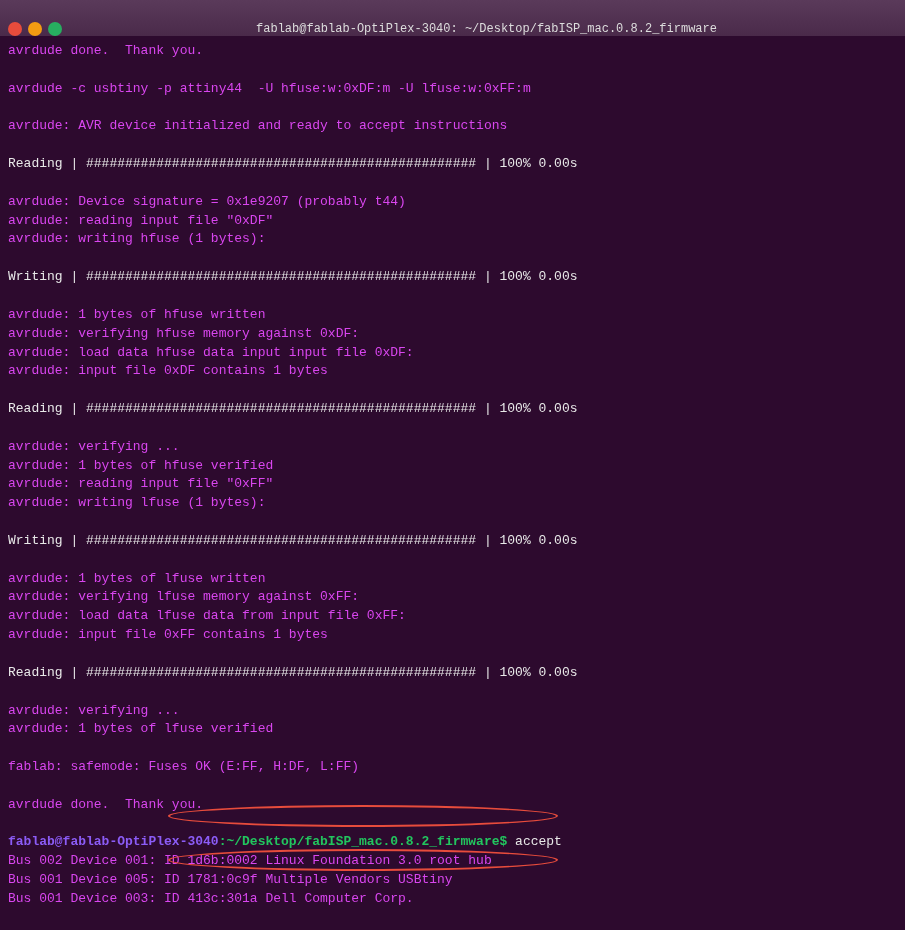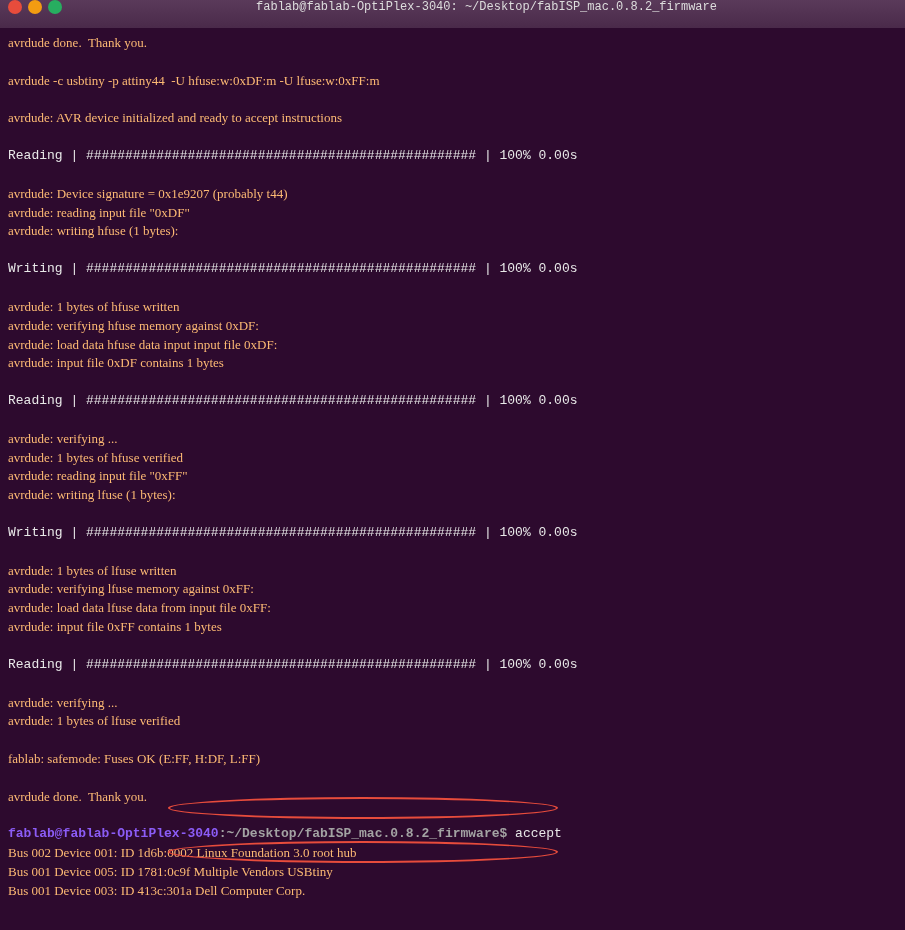--- a/index.html
+++ b/index.html
@@ -18,23 +18,23 @@
 
     .window {
       width: 905px;
       height: 930px;
       display: flex;
       flex-direction: column;
     }
 
     .titlebar {
       background: linear-gradient(to bottom, #5a3a5a, #4a2a4a);
-      height: 28px;
+      height: 36px;
       display: flex;
-      align-items: flex-start;
+      align-items: flex-end;
       padding: 0 8px;
       gap: 6px;
       flex-shrink: 0;
     }
 
     .titlebar-btn {
       width: 14px;
       height: 14px;
       border-radius: 50%;
       border: none;
@@ -65,21 +65,21 @@
 
     .line {
       white-space: pre;
       display: block;
     }
 
     .line-empty {
       height: 1.45em;
       display: block;
     }
-    .white { color: #fdba74; font-family: Liberation Serif, serif; }
+    .white { color: #d946ef; }
 
     .lines-wrapper {
       position: relative;
     }
 
     .oval {
       position: absolute;
       border: 2.5px solid #e74c3c;
       border-radius: 50%;
       pointer-events: none;
@@ -137,21 +137,21 @@
         <div class="line-empty"></div>
         <div class="line" style="color: rgb(232, 232, 232);">Reading | ################################################## | 100% 0.00s</div>
         <div class="line-empty"></div>
         <div class="line white">avrdude: verifying ...</div>
         <div class="line white">avrdude: 1 bytes of lfuse verified</div>
         <div class="line-empty"></div>
         <div class="line white">fablab: safemode: Fuses OK (E:FF, H:DF, L:FF)</div>
         <div class="line-empty"></div>
         <div class="line white">avrdude done.  Thank you.</div>
         <div class="line-empty"></div>
-        <div class="line"><span style="color: #8b5cf6; font-weight: bold;">fablab@fablab-OptiPlex-3040</span><span style="color: #a3a3a3; font-weight: bold;">:~/Desktop/fabISP_mac.0.8.2_firmware$</span><span style="color: rgb(232, 232, 232);"> accept</span></div>
+        <div class="line"><span style="color: #8b5cf6; font-weight: bold;">fablab@fablab-OptiPlex-3040</span><span style="color: #22c55e; font-weight: bold;">:~/Desktop/fabISP_mac.0.8.2_firmware$</span><span style="color: rgb(232, 232, 232);"> accept</span></div>
         <div class="line white">Bus 002 Device 001: ID 1d6b:0002 Linux Foundation 3.0 root hub</div>
         <div class="line white">Bus 001 Device 005: ID 1781:0c9f Multiple Vendors USBtiny</div>
         <div class="line white">Bus 001 Device 003: ID 413c:301a Dell Computer Corp.</div>
         <div class="oval" style="top: 763px; left: 160px; width: 390px; height: 22px;"></div>
         <div class="oval" style="top: 807px; left: 160px; width: 390px; height: 22px;"></div>
       </div>
   </div>
 </div>
 
 </body></html>

